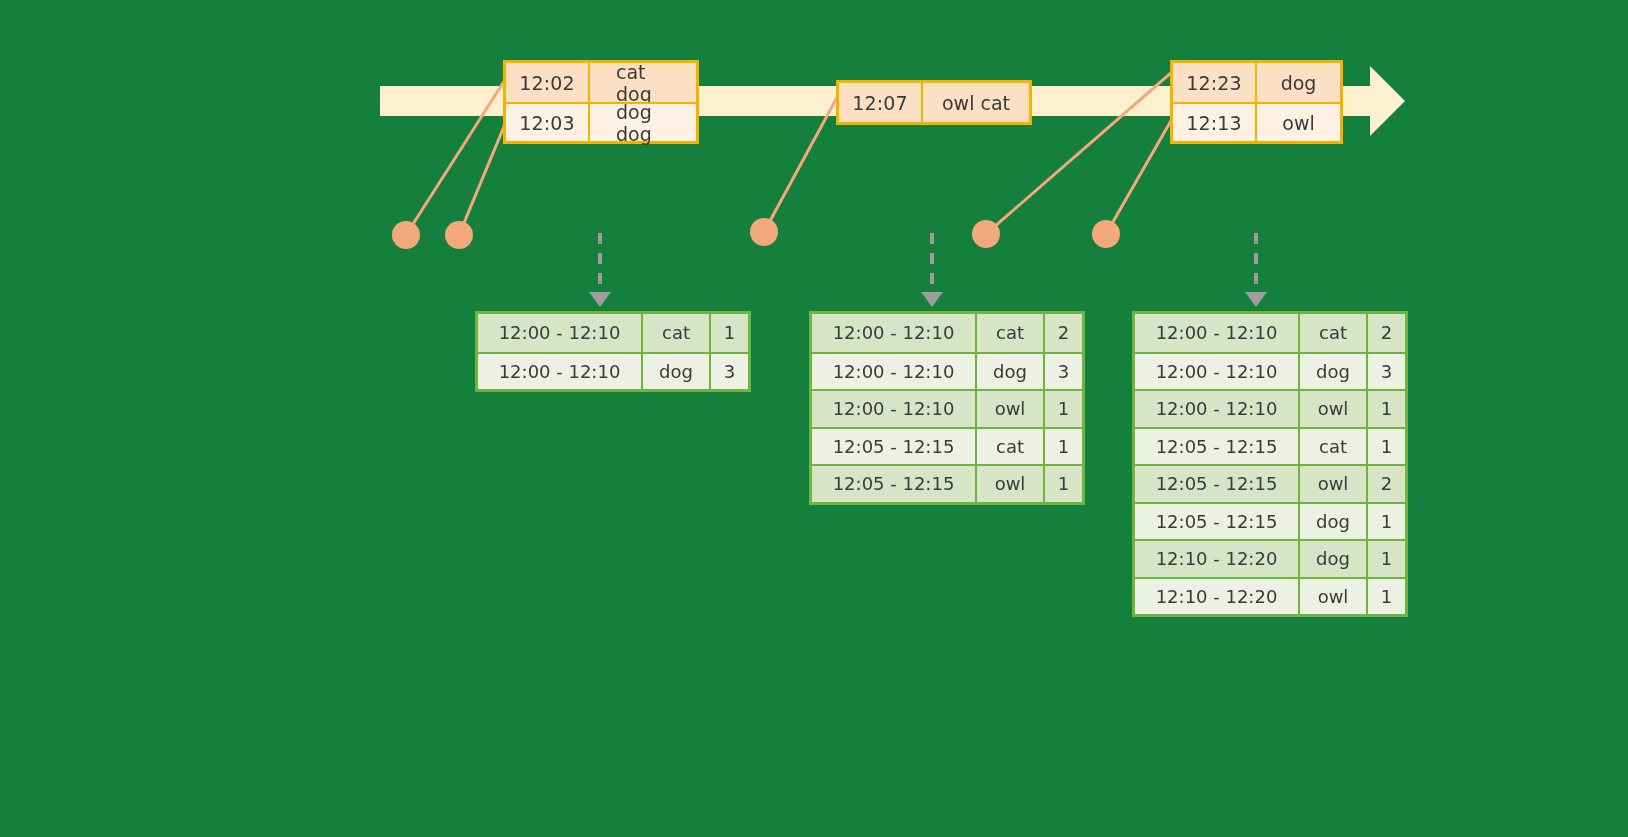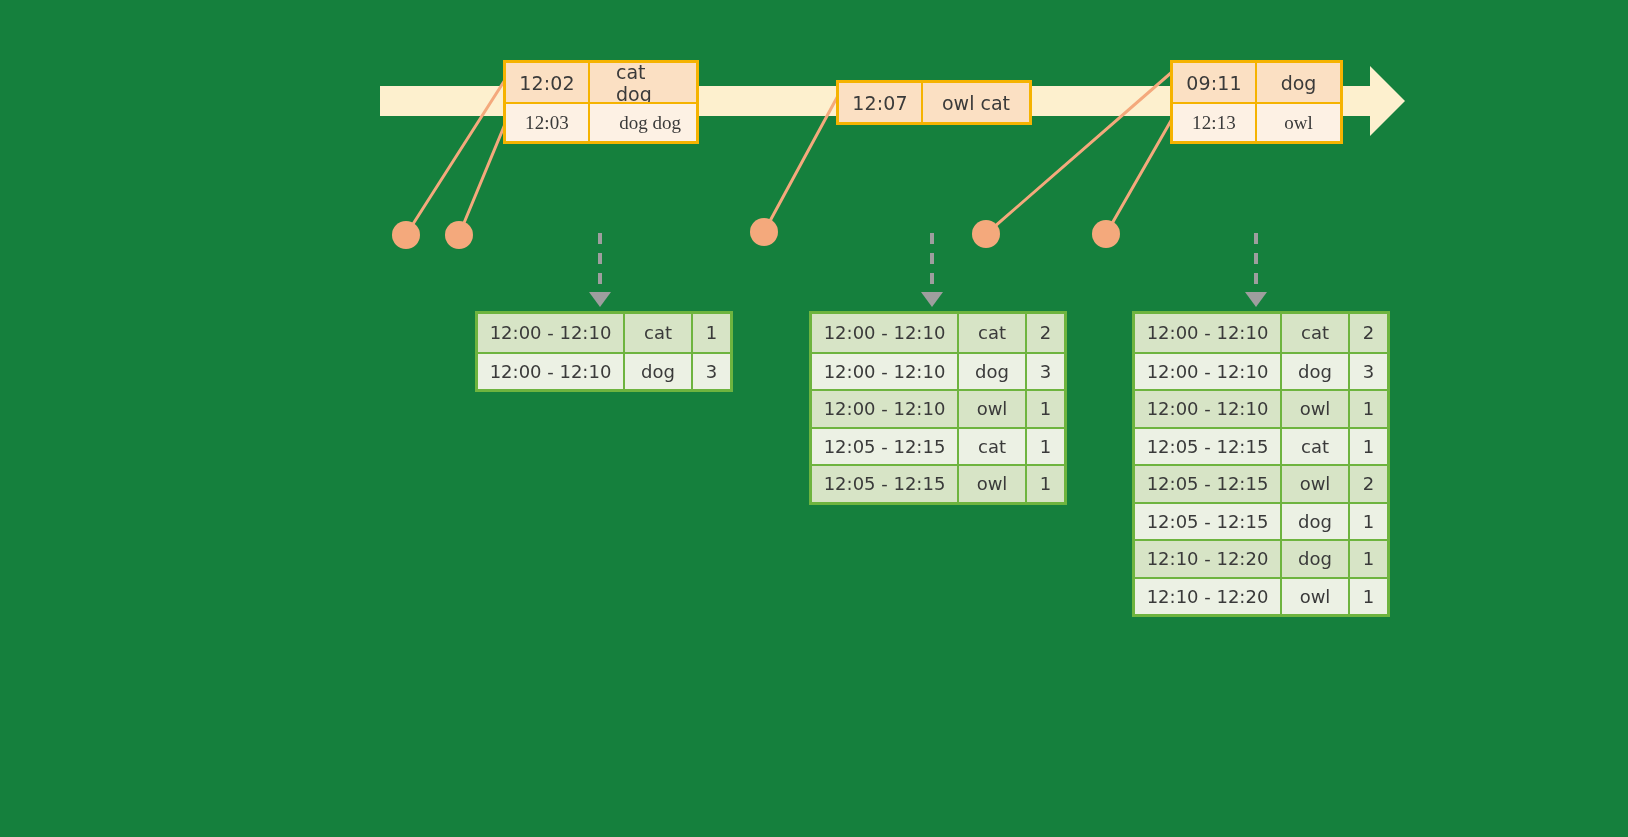--- a/index.html
+++ b/index.html
@@ -39,21 +39,20 @@
     z-index: 5;
   }
   .event-row {
     display: flex;
     flex-direction: row;
     height: 39px;
     box-sizing: border-box;
   }
   .event-row + .event-row {
     border-top: 2px solid #F5B301;
-    font-family: Liberation Serif, serif;
   }
   .event-row.shade-dark .cell { background: #FBE0C3; }
   .event-row.shade-light .cell { background: #FDF1E4; }
   .ev-time {
     width: 84px;
     box-sizing: border-box;
     border-right: 2px solid #F5B301;
     display: flex;
     align-items: center;
     justify-content: center;
@@ -83,21 +82,21 @@
   .res-row {
     display: flex;
     flex-direction: row;
     height: 37.5px;
     box-sizing: border-box;
   }
   .res-row + .res-row { border-top: 2px solid #6EB43F; }
   .res-row.shade-dark .rcell { background: #D7E4C6; }
   .res-row.shade-light .rcell { background: #ECF1E4; }
   .r-window {
-    width: 147px;
+    width: 165px;
     box-sizing: border-box;
     border-right: 2px solid #6EB43F;
     display: flex; align-items: center; justify-content: center;
     font-size: 18px; color: #3a3a3a;
   }
   .r-key {
     width: 68px;
     box-sizing: border-box;
     border-right: 2px solid #6EB43F;
     display: flex; align-items: center; justify-content: center;
@@ -160,21 +159,21 @@
         </div>
       </div>
       <div class="event-box" style="left: 836px; top: 80px; width: 196px; justify-content: center;">
         <div class="event-row shade-dark">
           <div class="ev-time cell">12:07</div>
           <div class="ev-text cell" style="flex: 1 1 0%;">owl cat</div>
         </div>
       </div>
       <div class="event-box" style="left: 1170px; top: 60px; width: 173px;">
         <div class="event-row shade-dark">
-          <div class="ev-time cell">09:11</div>
+          <div class="ev-time cell">12:23</div>
           <div class="ev-text cell" style="flex: 1 1 0%;">dog</div>
         </div>
         <div class="event-row shade-light">
           <div class="ev-time cell">12:13</div>
           <div class="ev-text cell" style="flex: 1 1 0%;">owl</div>
         </div>
       </div>
     </div>
   <div id="tables-host">
       <div class="result-table" style="left: 475px; top: 311px;">

